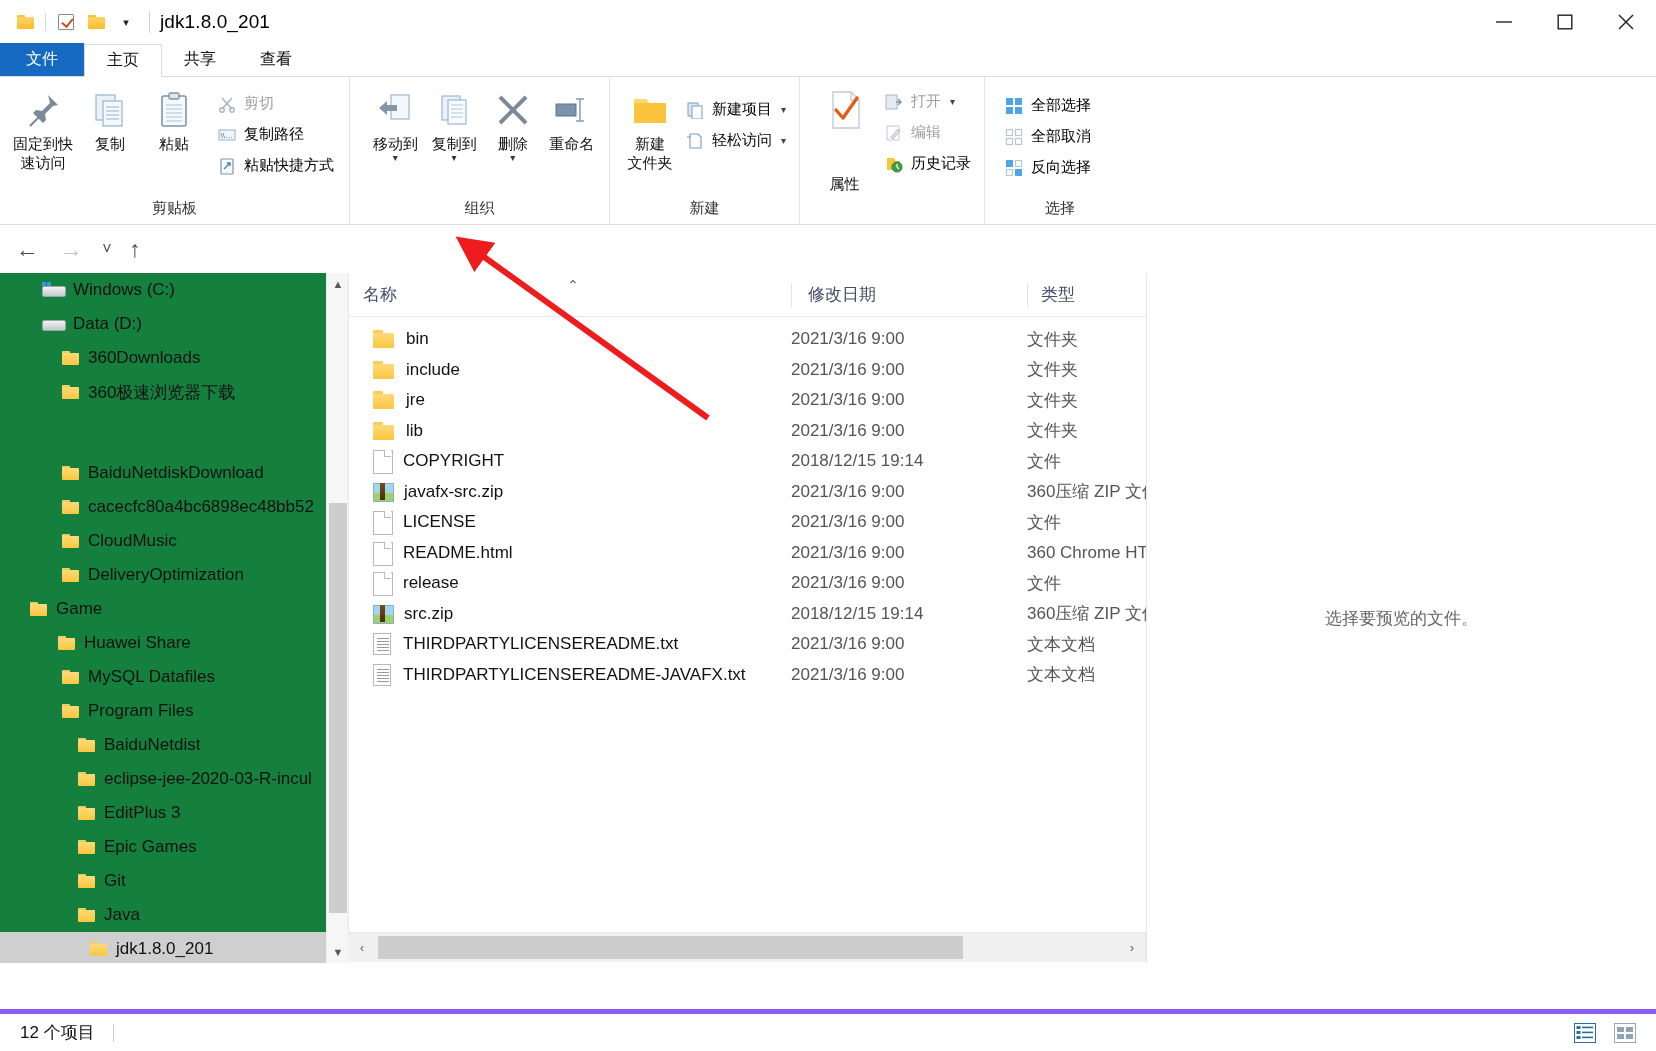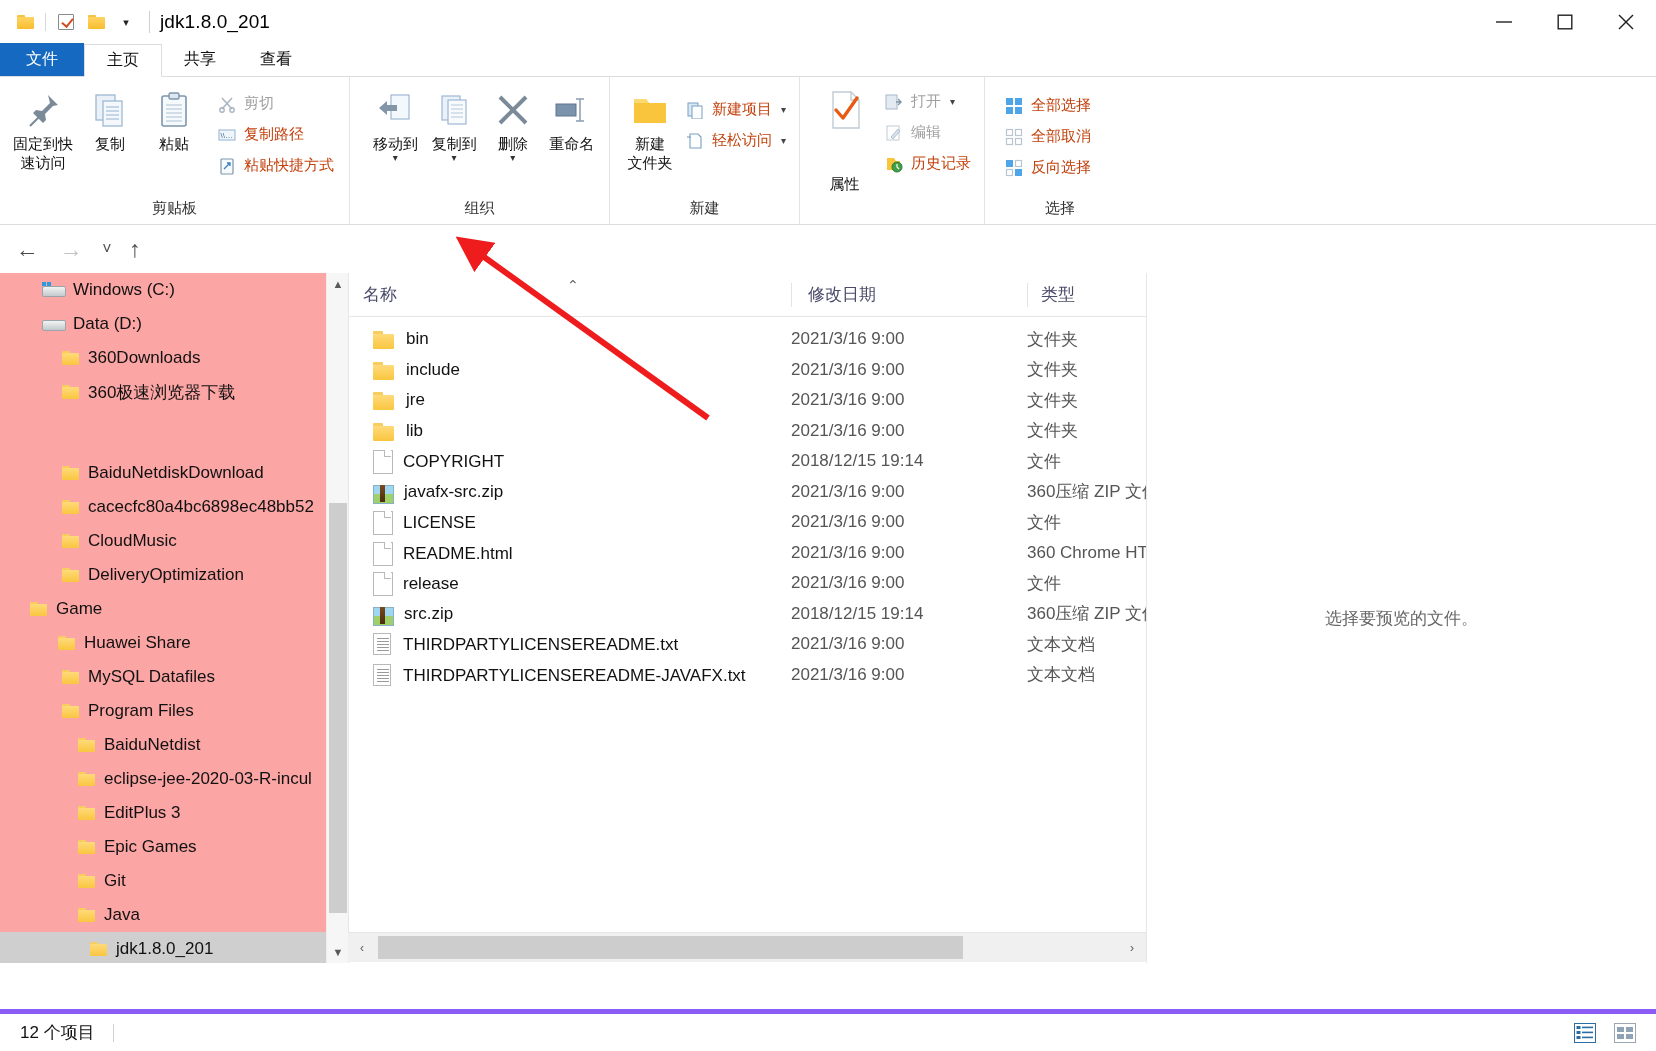--- a/index.html
+++ b/index.html
@@ -77,21 +77,21 @@
   .rgbody { flex:1; display:flex; align-items:flex-start; padding-top:8px; }
   .rglabel { height:26px; text-align:center; font-size:15px; color:#333; line-height:20px; }
 
   .bigbtn { width:64px; display:flex; flex-direction:column; align-items:center;
             padding:4px 2px 0; }
   .bigbtn .lbl { font-size:15px; color:#111; text-align:center; line-height:19px; margin-top:3px; }
   .bigico { height:42px; display:flex; align-items:center; justify-content:center; }
 
   .smallcol { display:flex; flex-direction:column; gap:2px; padding-top:4px; }
   .smallbtn { display:flex; align-items:center; gap:7px; height:29px; padding:0 5px; }
-  .smallbtn .lbl { font-size:15px; color:#c2410c; white-space:nowrap; }
+  .smallbtn .lbl { font-size:15px; color:#000000; white-space:nowrap; }
   .smallbtn .lbl.dim { color:#a0a0a0; }
   .smallbtn .mini { width:20px; height:20px; display:flex; align-items:center; justify-content:center; }
   .smallbtn .car { font-size:10px; color:#444; margin-left:2px; }
 
   .caret-s { font-size:10px; color:#333; line-height:8px; margin-top:1px; }
 
   
   .addrrow { position:absolute; left:0; top:225px; width:1656px; height:48px; background:#fff; }
   .navbtn { position:absolute; top:8px; width:34px; height:32px;
             display:flex; align-items:center; justify-content:center;
@@ -117,21 +117,21 @@
   .searchbox {
     position:absolute; left:1155px; top:231px; width:490px; height:36px;
     border:1px solid #ccc; background:#fff; display:flex; align-items:center; gap:10px;
     padding-left:16px;
   }
   .search-ph { font-size:17px; color:#6d6d6d; }
 
   
   .treepane {
     position:absolute; left:0; top:273px; width:330px; height:690px;
-    background:#fca5a5; overflow:hidden;
+    background:#15803d; overflow:hidden;
   }
   .tree-scroll { position:absolute; left:326px; top:273px; width:22px; height:690px;
                  background:#f6f6f6; border-left:1px solid #ededed; }
   .ts-up, .ts-dn { position:absolute; left:0; width:22px; height:22px;
                    display:flex; align-items:center; justify-content:center;
                    font-size:11px; color:#5a5a5a; }
   .ts-up { top:0; } .ts-dn { bottom:0; }
   .ts-thumb { position:absolute; left:2px; top:230px; width:18px; height:410px; background:#cdcdcd; }
 
   .titem { display:flex; align-items:center; height:34px; gap:9px; font-size:17px; color:#111; white-space:nowrap; }
@@ -158,21 +158,21 @@
   }
   .colhdr { position:absolute; left:0; top:0; width:798px; height:44px;
             border-bottom:1px solid #e6e6e6; }
   .colhdr .c { position:absolute; top:0; height:43px; display:flex; align-items:center;
                font-size:17px; color:#4a4a6a; padding-left:14px; }
   .colhdr .c::before{ content:""; position:absolute; left:0; top:10px; width:1px; height:24px; background:#e3e3e3; }
   .colhdr .c.first::before{ display:none; }
   .sortarrow { position:absolute; left:218px; top:4px; font-size:14px; color:#5a5a5a; }
 
   .row { position:absolute; left:0; width:798px; height:30px; display:flex; align-items:center; }
-  .row .nm { position:absolute; left:24px; display:flex; align-items:flex-end; gap:12px;
+  .row .nm { position:absolute; left:24px; display:flex; align-items:center; gap:12px;
              font-size:17px; color:#111; white-space:nowrap; }
   .row .dt { position:absolute; left:442px; font-size:17px; color:#555; white-space:nowrap; }
   .row .ty { position:absolute; left:678px; font-size:17px; color:#555; white-space:nowrap; }
   .fileico { width:18px; height:22px; position:relative; flex:0 0 18px; }
   .fileico::before{ content:""; position:absolute; left:0; top:0; width:18px; height:22px;
      background:#fff; border:1px solid #b9b9b9; }
   .fileico::after{ content:""; position:absolute; right:0; top:0; width:6px; height:6px;
      background:#fff; border-left:1px solid #b9b9b9; border-bottom:1px solid #b9b9b9; }
   .txtico { width:18px; height:22px; position:relative; flex:0 0 18px;
             background:#fff; border:1px solid #b9b9b9; }

